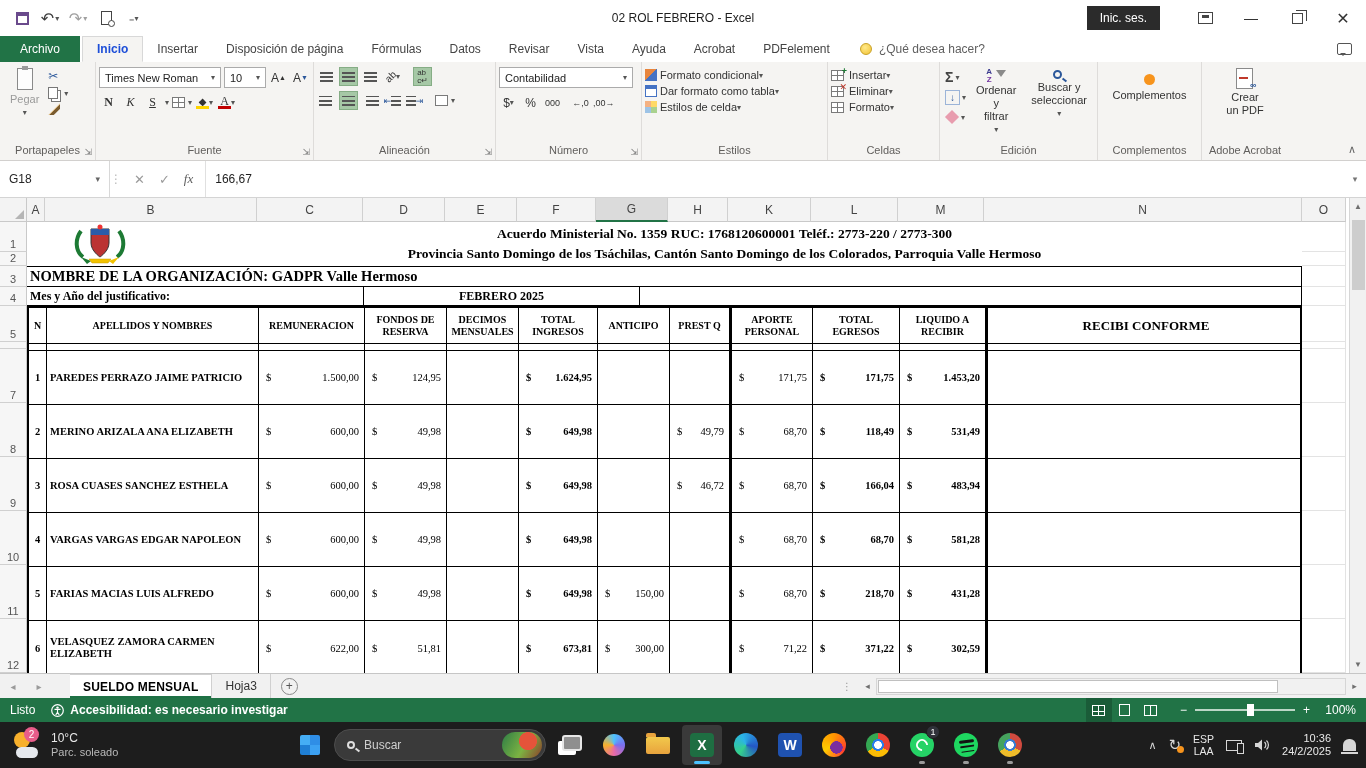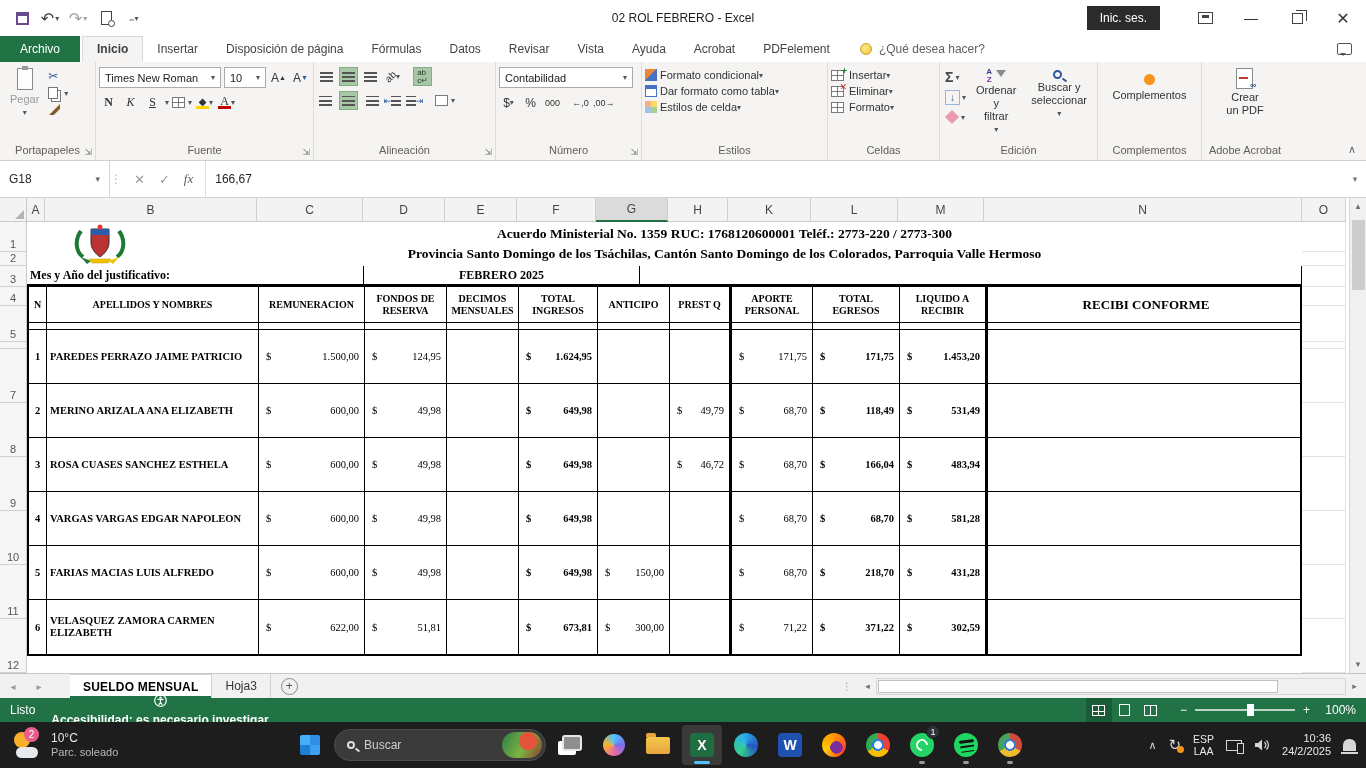--- a/index.html
+++ b/index.html
@@ -18,21 +18,21 @@
   .winbtn { width:46px; height:36px; display:flex; align-items:center; justify-content:center; font-size:14px; color:#333; }
   .ribdisp { width:15px; height:12px; border:1px solid #444; position:relative; }
   .ribdisp:after { content:""; position:absolute; top:2px; left:3px; width:7px; height:0; border-top:3px solid #444; }
   .restore-ic { width:11px; height:11px; border:1px solid #444; position:relative; background:#fff; }
   .restore-ic:after { content:""; position:absolute; top:-4px; left:3px; width:10px; height:10px; border:1px solid #444; border-left:none; border-bottom:none; }
 
   
   .tabrow { position:absolute; top:36px; left:0; right:0; height:26px; background:#fff; display:flex; align-items:stretch; }
   .rtab { padding:0 14px; font-size:12px; color:#444; display:flex; align-items:center; }
   .rtab.file { background:#217346; color:#fff; padding:0 20px; margin-right:2px; }
-  .rtab.active { color:#404040; font-weight:bold; border:1px solid #d8d8d8; border-bottom:1px solid #f5f4f2; background:#f5f4f2; }
+  .rtab.active { color:#1d4ed8; font-weight:bold; border:1px solid #d8d8d8; border-bottom:1px solid #f5f4f2; background:#f5f4f2; }
   .tellme { display:flex; align-items:center; gap:7px; margin-left:16px; color:#5f5f5f; }
   .bulb { width:12px; height:12px; border-radius:50%; background:radial-gradient(circle at 40% 35%, #ffe98a, #f2c233); border:1px solid #c9a227; }
   .fbk { margin-left:auto; margin-right:14px; display:flex; align-items:center; }
   .comment-ic { width:15px; height:12px; border:1.5px solid #555; border-radius:2px; position:relative; }
   .comment-ic:after { content:""; position:absolute; bottom:-5px; left:2px; border:3px solid transparent; border-top-color:#555; }
 
   
   .ribbon { position:absolute; top:62px; left:0; right:0; height:99px; background:#f5f4f2; border-bottom:1px solid #d2d0ce; display:flex; }
   .rgroup { height:98px; display:flex; flex-direction:column; border-right:1px solid #dedcda; padding:3px 3px 0; position:relative; flex:0 0 auto; }
   .rg-body { flex:1; display:flex; align-items:flex-start; }
@@ -137,21 +137,21 @@
   .addsheet { width:17px; height:17px; border:1px solid #8a8a8a; border-radius:50%; color:#555; display:flex; align-items:center; justify-content:center; font-size:12px; margin:auto 10px; }
   .hs-wrap { margin-left:auto; display:flex; align-items:center; padding-right:3px; }
   .hs-grip { color:#9a9a9a; font-size:10px; padding:0 6px; letter-spacing:1px; }
   .hs-btn { width:17px; height:17px; display:flex; align-items:center; justify-content:center; color:#6f6f6f; font-size:9px; background:#f1f1f1; }
   .hs-track { width:470px; height:17px; background:#f1f1f1; border:1px solid #d6d6d6; position:relative; }
   .hs-thumb { position:absolute; left:1px; top:1px; height:13px; width:400px; background:#fff; border:1px solid #c0c0c0; }
 
   
   .statusbar { position:absolute; top:698px; left:0; right:0; height:24px; background:#217346; color:#fff; display:flex; align-items:center; font-size:12px; }
   .sb-left { display:flex; align-items:center; gap:16px; padding-left:10px; }
-  .acc { display:flex; align-items:center; gap:6px; font-weight:bold;flex-direction:column; }
+  .acc { display:flex; align-items:center; gap:6px; font-weight:bold; }
   .sb-right { margin-left:auto; display:flex; align-items:center; padding-right:6px; }
   .viewbtn { width:26px; height:24px; display:flex; align-items:center; justify-content:center; }
   .viewbtn.active { background:#1a5c38; }
   .vb-grid { width:13px; height:11px; border:1px solid #fff; background:linear-gradient(#fff 1px,transparent 1px) 0 5px/100% 5px no-repeat, linear-gradient(90deg,transparent 5px,#fff 5px,#fff 6px,transparent 6px); }
   .vb-page { width:11px; height:12px; border:1px solid #fff; }
   .vb-break { width:13px; height:11px; border:1px solid #fff; background:linear-gradient(90deg,transparent 5px,#fff 5px,#fff 6px,transparent 6px); }
   .zoomer { display:flex; align-items:center; gap:8px; margin:0 8px 0 16px; }
   .ztrack { width:100px; height:2px; background:#bcd6c6; position:relative; }
   .zthumb { position:absolute; left:52px; top:-5px; width:7px; height:12px; background:#fff; }
   .zpct { width:42px; text-align:right; padding-right:4px; }
@@ -580,20 +580,21 @@
           <path d="M14 34 l10 4 -4 3 z" fill="#1d7a34"></path>
           <path d="M52 34 l-10 4 4 3 z" fill="#f2c200"></path>
           <path d="M22 36 h22 l-3 4 h-16 z" fill="#f2c200" stroke="#c49a00" stroke-width="0.5"></path>
         </svg>
       </div>
       <div class="hdrtext">
         <div>Acuerdo Ministerial No. 1359 RUC: 1768120600001 Teléf.: 2773-220 / 2773-300</div>
         <div>Provincia Santo Domingo de los Tsáchilas, Cantón Santo Domingo de los Colorados, Parroquia Valle Hermoso</div>
       </div>
     </div>
+    <div class="orgrow">NOMBRE DE LA ORGANIZACIÓN: GADPR Valle Hermoso</div>
     <div class="mesrow">
       <div class="mes-label">Mes y Año del justificativo:</div>
       <div class="mes-value">FEBRERO 2025</div>
       <div style="flex:1;"></div>
     </div>
     <div class="xtable" id="payroll-table">
         <div class="trow" style="height: 36px;">
           <div class="cell th" style="width: 18px;">N</div>
           <div class="cell th" style="width: 212px;">APELLIDOS Y NOMBRES</div>
           <div class="cell th" style="width: 106px;">REMUNERACION</div>

